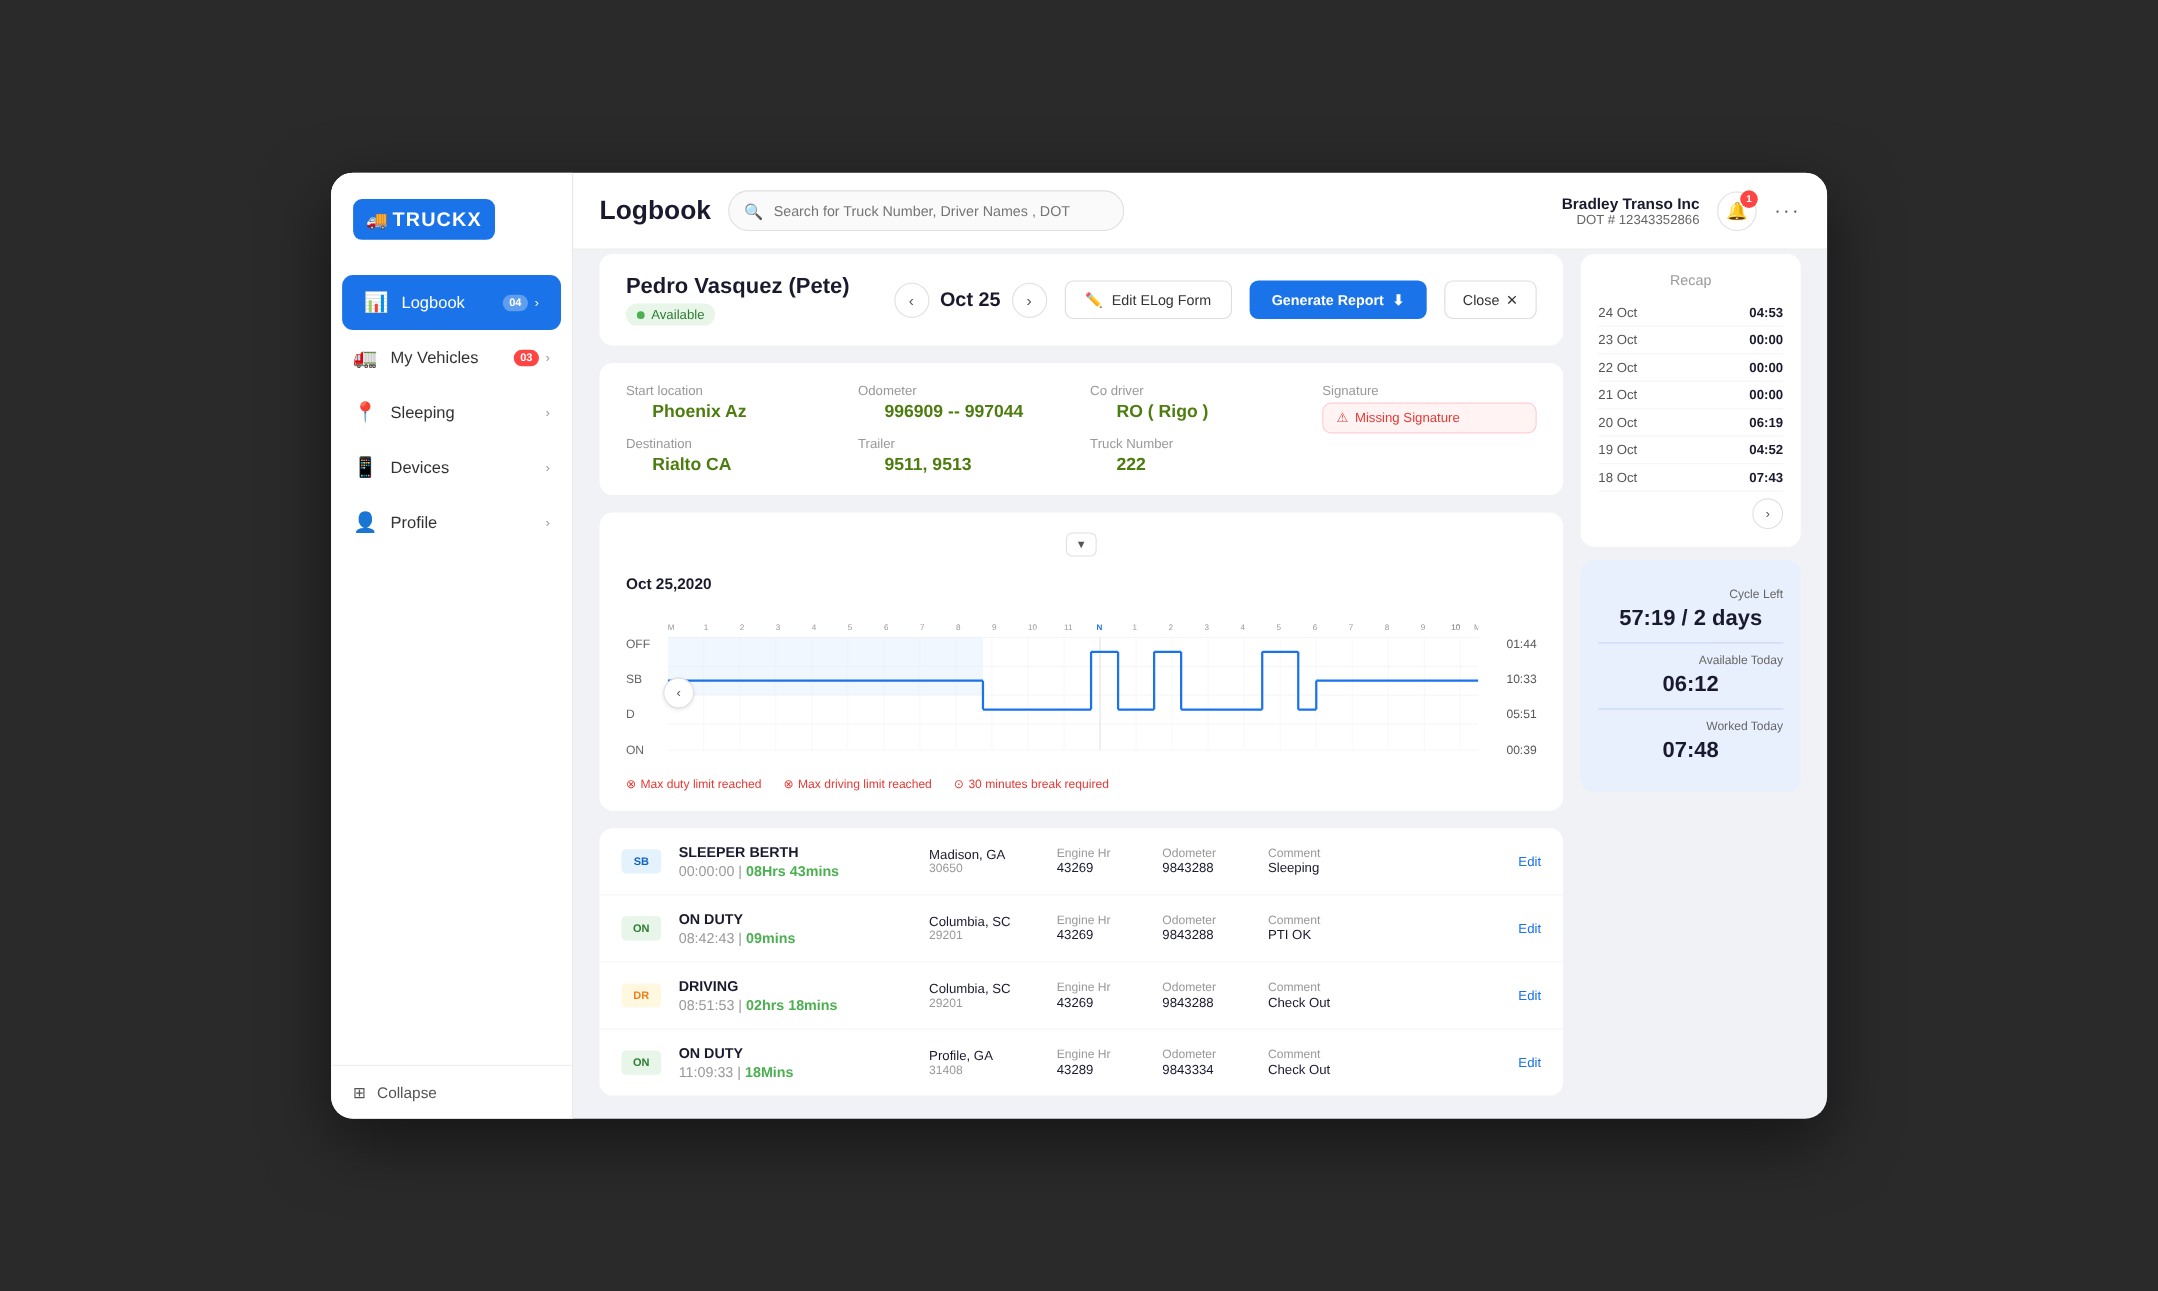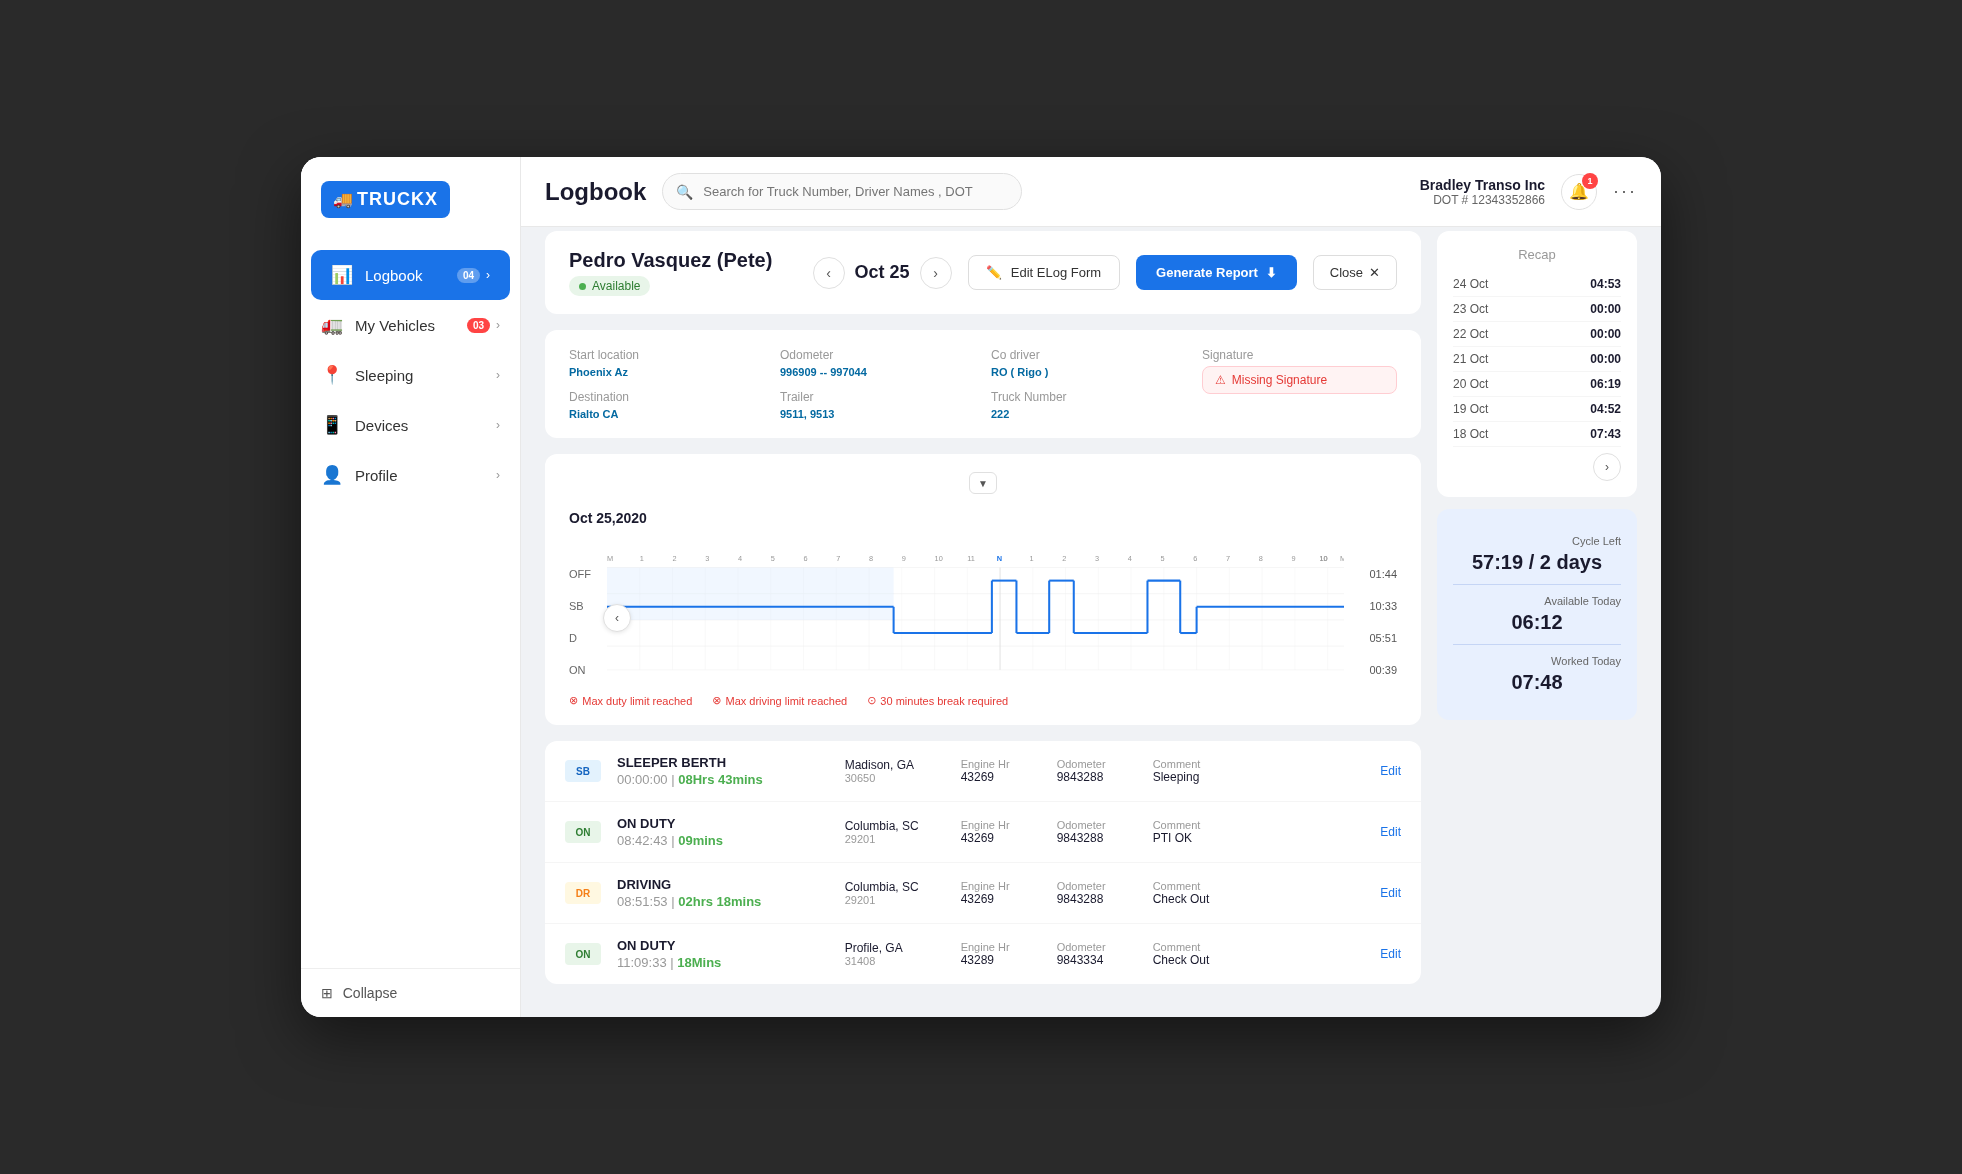--- a/index.html
+++ b/index.html
@@ -323,21 +323,21 @@
       padding: 18px 24px;
     }
     .info-grid {
       display: grid;
       grid-template-columns: 1fr 1fr 1fr 1fr;
       gap: 16px;
       align-items: start;
     }
     .info-item { display: flex; flex-direction: column; gap: 4px; }
     .info-label { font-size: 12px; color: #999; }
-    .info-value { font-size: 11px; font-weight: 600; color: #0369a1; }
+    .info-value { font-size: 16px; font-weight: 600; color: #4d7c0f; margin-left: 24px; }
     .missing-sig {
       display: flex;
       align-items: center;
       gap: 6px;
       background: #fff3f3;
       border: 1px solid #ffcdd2;
       border-radius: 8px;
       padding: 6px 12px;
       font-size: 12px;
       color: #e53935;

